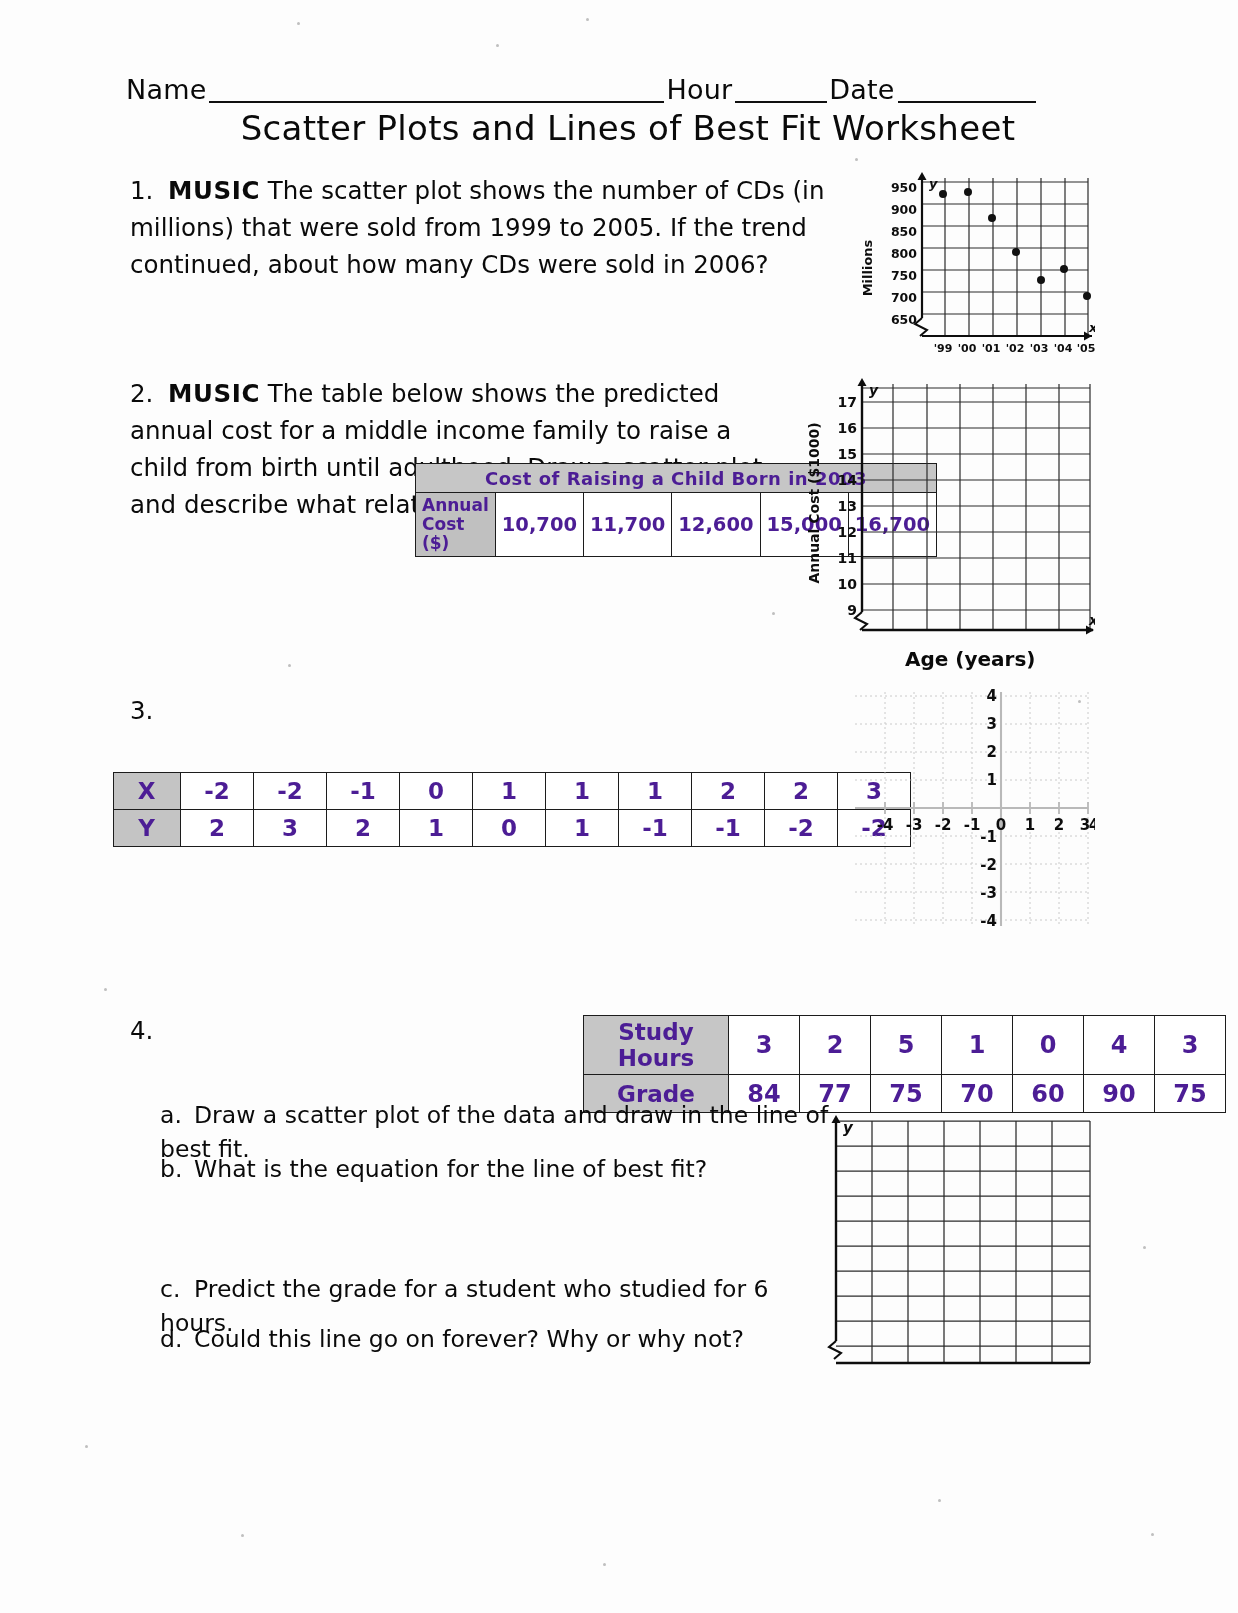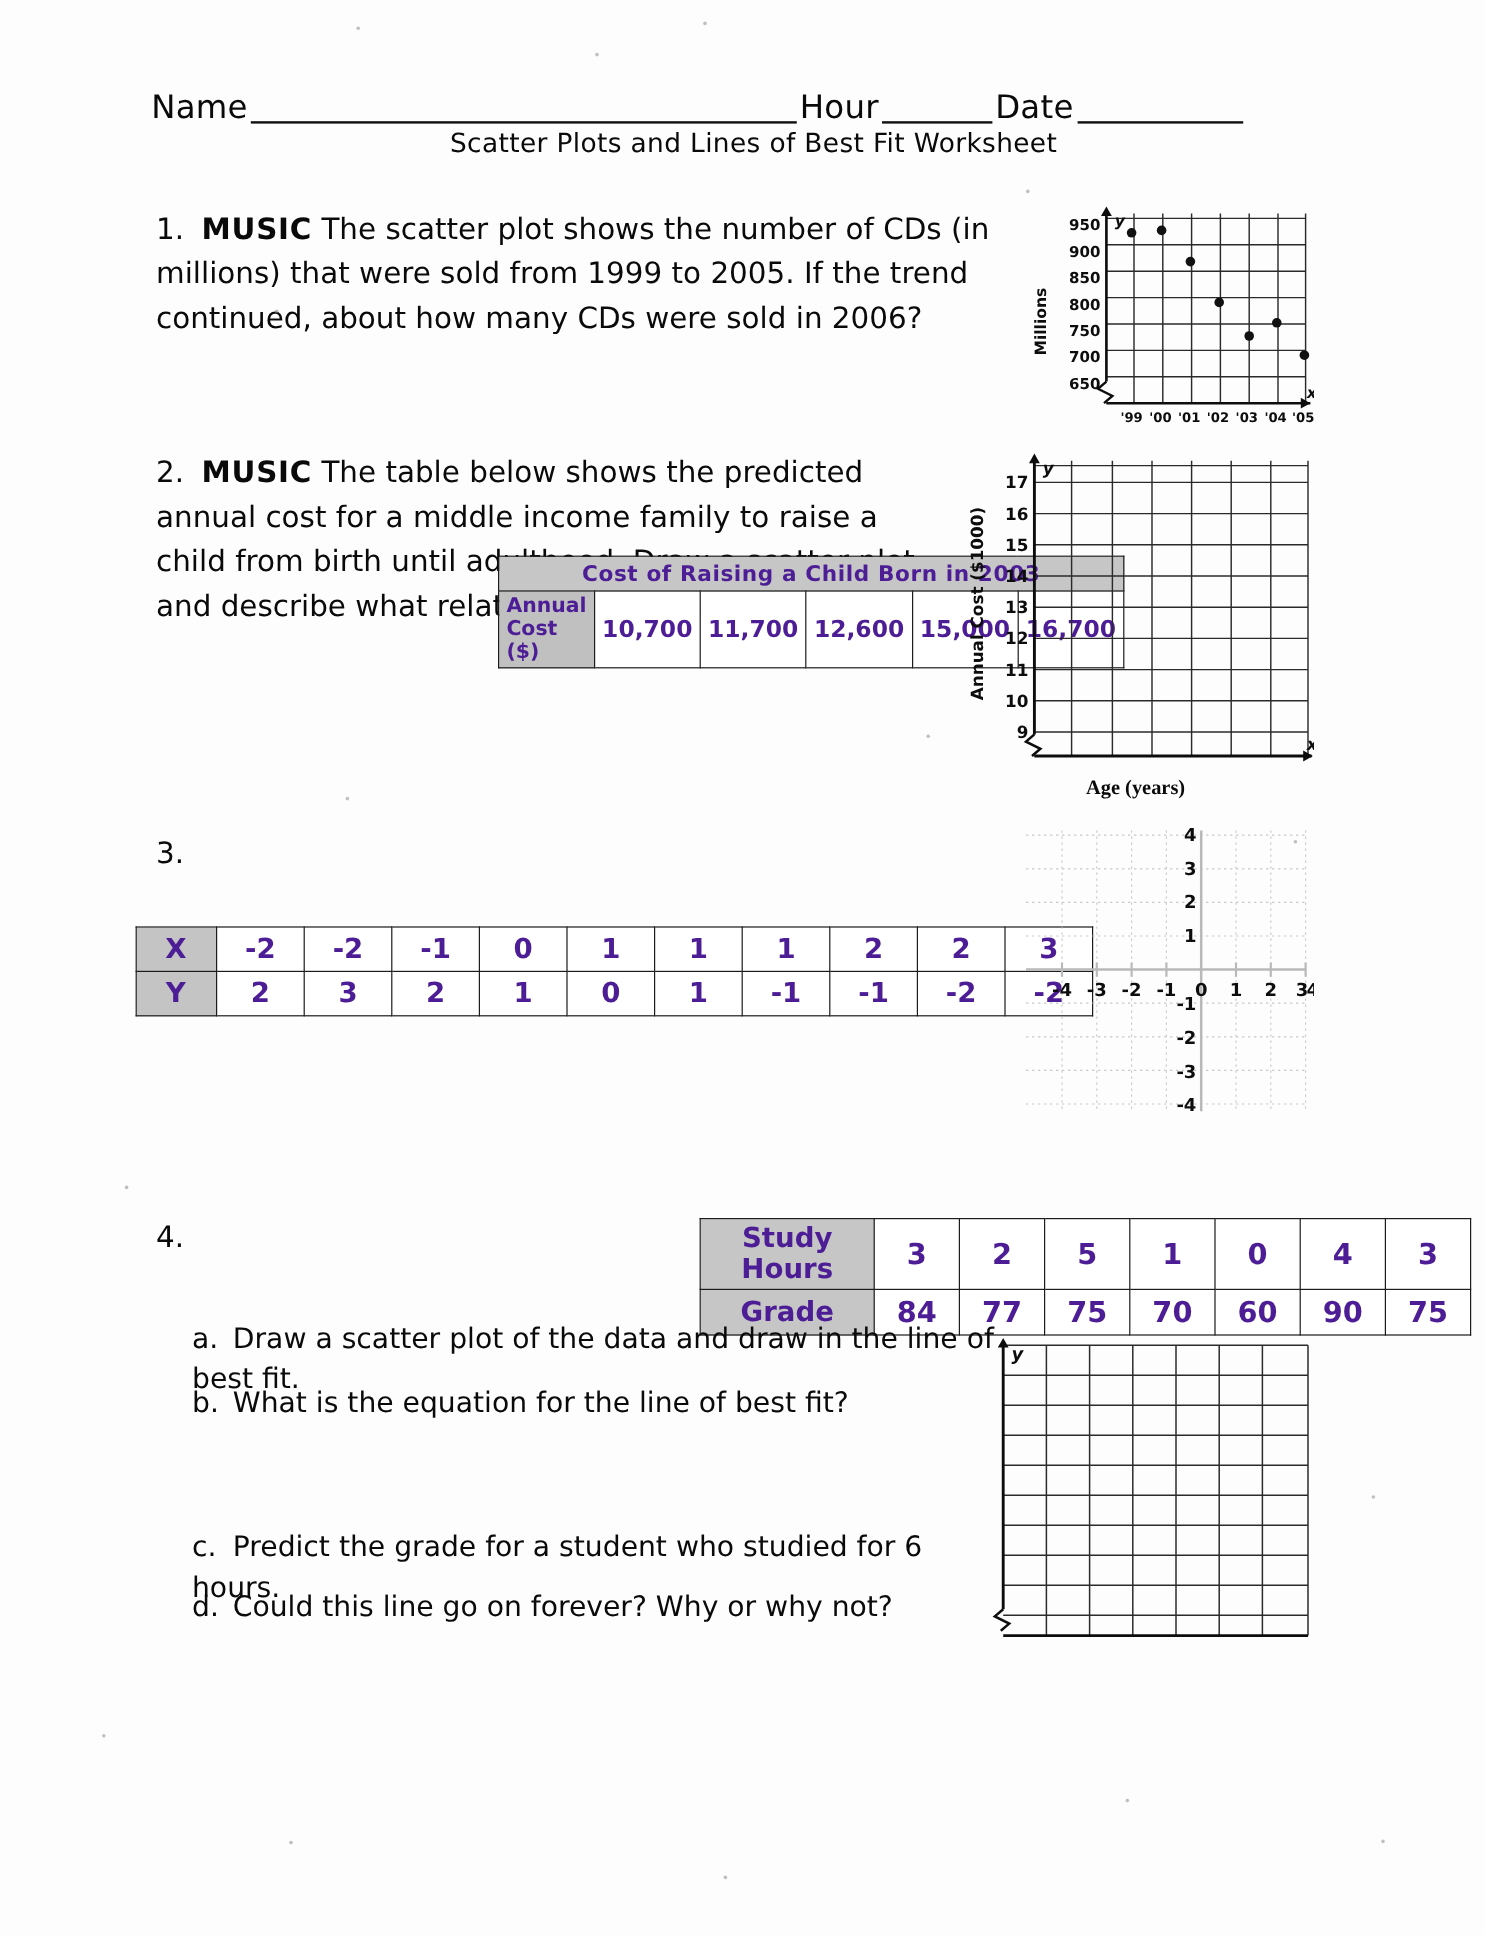--- a/index.html
+++ b/index.html
@@ -56,21 +56,21 @@
   .rule.name-rule { width: 455px; }
   .rule.hour-rule { width: 92px; }
   .rule.date-rule { width: 138px; }
 
   .worksheet-title {
     position: absolute;
     top: 108px;
     left: 0;
     width: 1216px;
     text-align: center;
-    font-size: 22px;
+    font-size: 34px;
     letter-spacing: .3px;
     padding-left: 40px;
     box-sizing: border-box;
   }
 
   
   .prob {
     position: absolute;
     font-size: 24.5px;
     line-height: 37px;
@@ -351,21 +351,21 @@
 
       <g font-size="14" text-anchor="middle">
         <text x="46" y="283">0</text>
         <text x="88" y="283">3</text>
         <text x="122" y="283">6</text>
         <text x="155" y="283">9</text>
         <text x="190" y="283">12</text>
         <text x="224" y="283">15</text>
       </g>
     </svg>
-    <div style="position:absolute; left:100px; top:279px; font-size:17px; font-weight:bold;font-family:Liberation Serif, serif;">Age (years)</div>
+    <div style="position:absolute; left:100px; top:279px; font-size:20px; font-weight:bold;">Age (years)</div>
   </div>
 
   <div class="prob" style="left:130px; top:692px; width:740px;">
     <span class="num">3.</span>
   </div>
 
   <div id="xy-table-wrap">
     <table class="dt" id="xy-table">
       <tbody>
           <tr>

